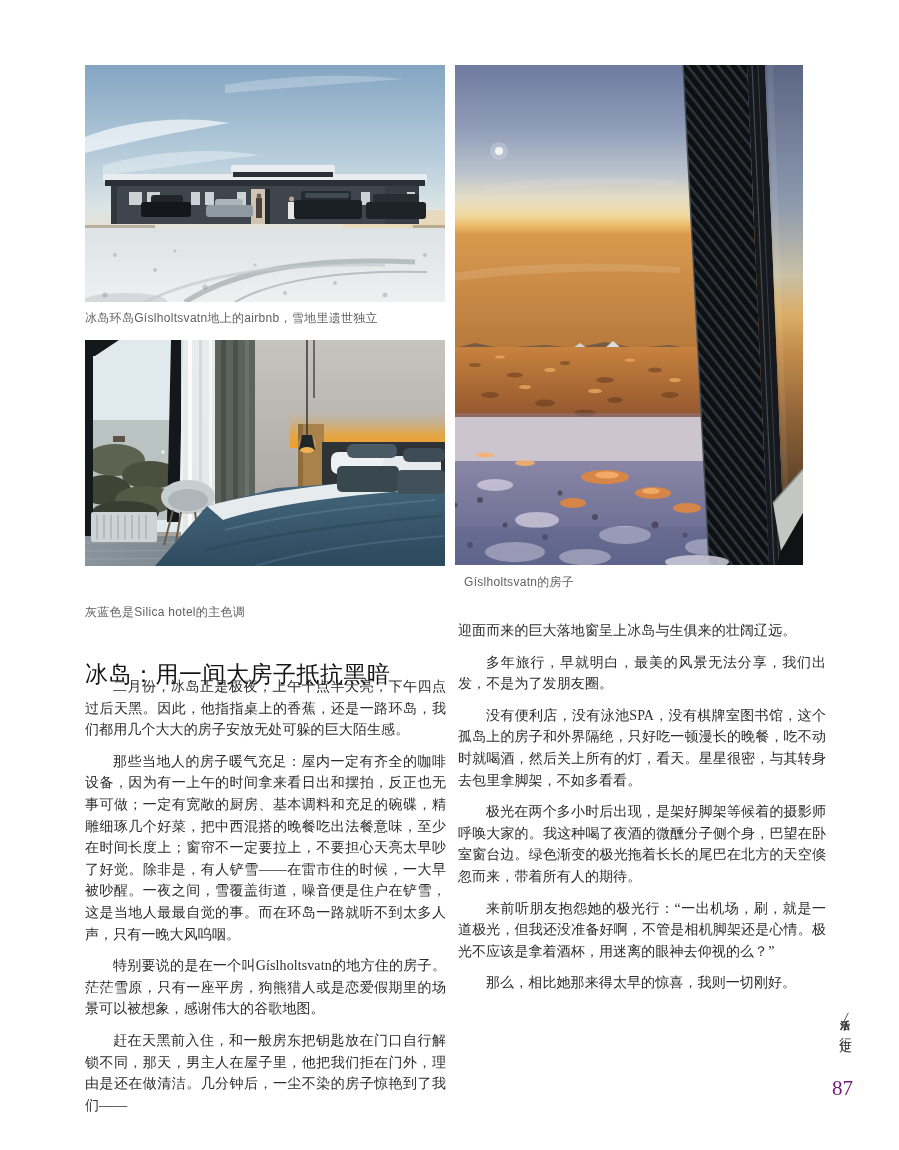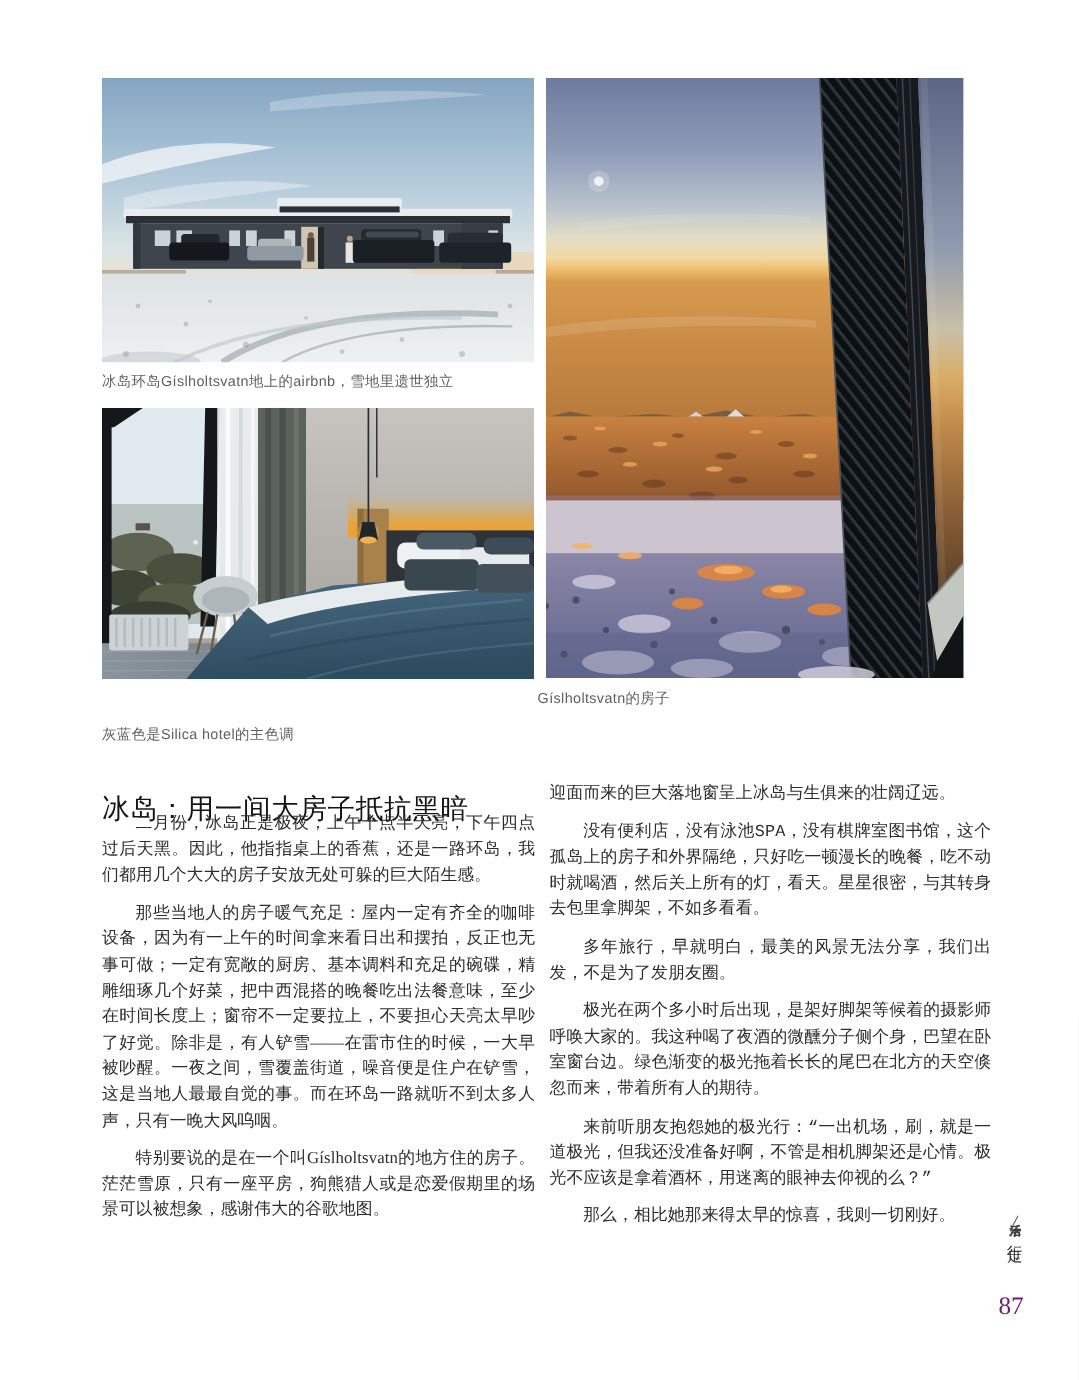--- a/index.html
+++ b/index.html
@@ -9,21 +9,21 @@
   .photo svg{display:block;}
   .caption{position:absolute;font-family:"Liberation Sans","DejaVu Sans",sans-serif;
            font-size:12px;color:#5f5f5f;letter-spacing:.3px;white-space:nowrap;}
   .article-title{position:absolute;left:85px;top:644px;width:362px;
                  font-size:23px;font-weight:400;color:#141414;letter-spacing:.5px;}
   .col{position:absolute;top:676px;font-size:14px;line-height:21.6px;color:#2c2c2c;
        text-align:justify;letter-spacing:.1px;}
   .col p{margin:0 0 10px 0;text-indent:2em;}
   .col p.no-indent{text-indent:0;}
   .col-left{left:85px;width:361px;}
-  .col-right{left:458px;top:652px;width:368px;font-family:Liberation Mono, monospace;}
+  .col-right{left:458px;top:620px;width:368px;}
   .side-rail{position:absolute;left:834px;top:1012px;width:22px;display:flex;
              flex-direction:column;align-items:center;color:#3c3c3c;}
   .side-rail .sec-small{font-size:10px;font-weight:700;letter-spacing:0;
         writing-mode:vertical-rl;text-orientation:upright;line-height:11px;}
   .side-rail .sec-slash{font-size:11px;color:#555;margin:1px 0;}
   .side-rail .sec-big{font-size:13px;writing-mode:vertical-rl;text-orientation:upright;
         line-height:14px;letter-spacing:2px;color:#303030;}
   .page-number{position:absolute;left:832px;top:1076px;font-size:21px;color:#701a75;
         font-family:"Liberation Serif",serif;}
 </style>
@@ -353,34 +353,35 @@
       <g>
         <polygon points="310,0 348,0 348,500 330,500" fill="url(#p3glass)"></polygon>
         <polygon points="312,0 318,0 336,500 331,500" fill="#ffffff" opacity="0.08"></polygon>
         <polygon points="318,438 348,404 348,448 326,486" fill="#c2c7c2"></polygon>
         <path d="M318,438 L348,404" stroke="#848a84" stroke-width="1.6" fill="none"></path>
         <polygon points="326,486 348,448 348,500 322,500" fill="#101316"></polygon>
       </g>
       <ellipse cx="242" cy="497" rx="32" ry="7" fill="#cfccdc" opacity="0.85"></ellipse>
     </svg>
   </div>
-  <div class="caption" style="left:448px;top:574px;">Gíslholtsvatn的房子</div>
+  <div class="caption" style="left:464px;top:574px;">Gíslholtsvatn的房子</div>
 
   <h1 class="article-title">冰岛：用一间大房子抵抗黑暗</h1>
 
   <div class="col col-left">
     <p>二月份，冰岛正是极夜，上午十点半天亮，下午四点过后天黑。因此，他指指桌上的香蕉，还是一路环岛，我们都用几个大大的房子安放无处可躲的巨大陌生感。</p>
     <p>那些当地人的房子暖气充足：屋内一定有齐全的咖啡设备，因为有一上午的时间拿来看日出和摆拍，反正也无事可做；一定有宽敞的厨房、基本调料和充足的碗碟，精雕细琢几个好菜，把中西混搭的晚餐吃出法餐意味，至少在时间长度上；窗帘不一定要拉上，不要担心天亮太早吵了好觉。除非是，有人铲雪——在雷市住的时候，一大早被吵醒。一夜之间，雪覆盖街道，噪音便是住户在铲雪，这是当地人最最自觉的事。而在环岛一路就听不到太多人声，只有一晚大风呜咽。</p>
     <p>特别要说的是在一个叫Gíslholtsvatn的地方住的房子。茫茫雪原，只有一座平房，狗熊猎人或是恋爱假期里的场景可以被想象，感谢伟大的谷歌地图。</p>
+    <p>赶在天黑前入住，和一般房东把钥匙放在门口自行解锁不同，那天，男主人在屋子里，他把我们拒在门外，理由是还在做清洁。几分钟后，一尘不染的房子惊艳到了我们——</p>
   </div>
 
   <div class="col col-right">
     <p class="no-indent">迎面而来的巨大落地窗呈上冰岛与生俱来的壮阔辽远。</p>
+    <p>多年旅行，早就明白，最美的风景无法分享，我们出发，不是为了发朋友圈。</p>
     <p>没有便利店，没有泳池SPA，没有棋牌室图书馆，这个孤岛上的房子和外界隔绝，只好吃一顿漫长的晚餐，吃不动时就喝酒，然后关上所有的灯，看天。星星很密，与其转身去包里拿脚架，不如多看看。</p>
-    <p>多年旅行，早就明白，最美的风景无法分享，我们出发，不是为了发朋友圈。</p>
     <p>极光在两个多小时后出现，是架好脚架等候着的摄影师呼唤大家的。我这种喝了夜酒的微醺分子侧个身，巴望在卧室窗台边。绿色渐变的极光拖着长长的尾巴在北方的天空倏忽而来，带着所有人的期待。</p>
     <p>来前听朋友抱怨她的极光行：“一出机场，刷，就是一道极光，但我还没准备好啊，不管是相机脚架还是心情。极光不应该是拿着酒杯，用迷离的眼神去仰视的么？”</p>
     <p>那么，相比她那来得太早的惊喜，我则一切刚好。</p>
   </div>
 
   <div class="side-rail">
     <span class="sec-small">乐活</span>
     <span class="sec-slash">╱</span>
     <span class="sec-big">行走</span>
   </div>

